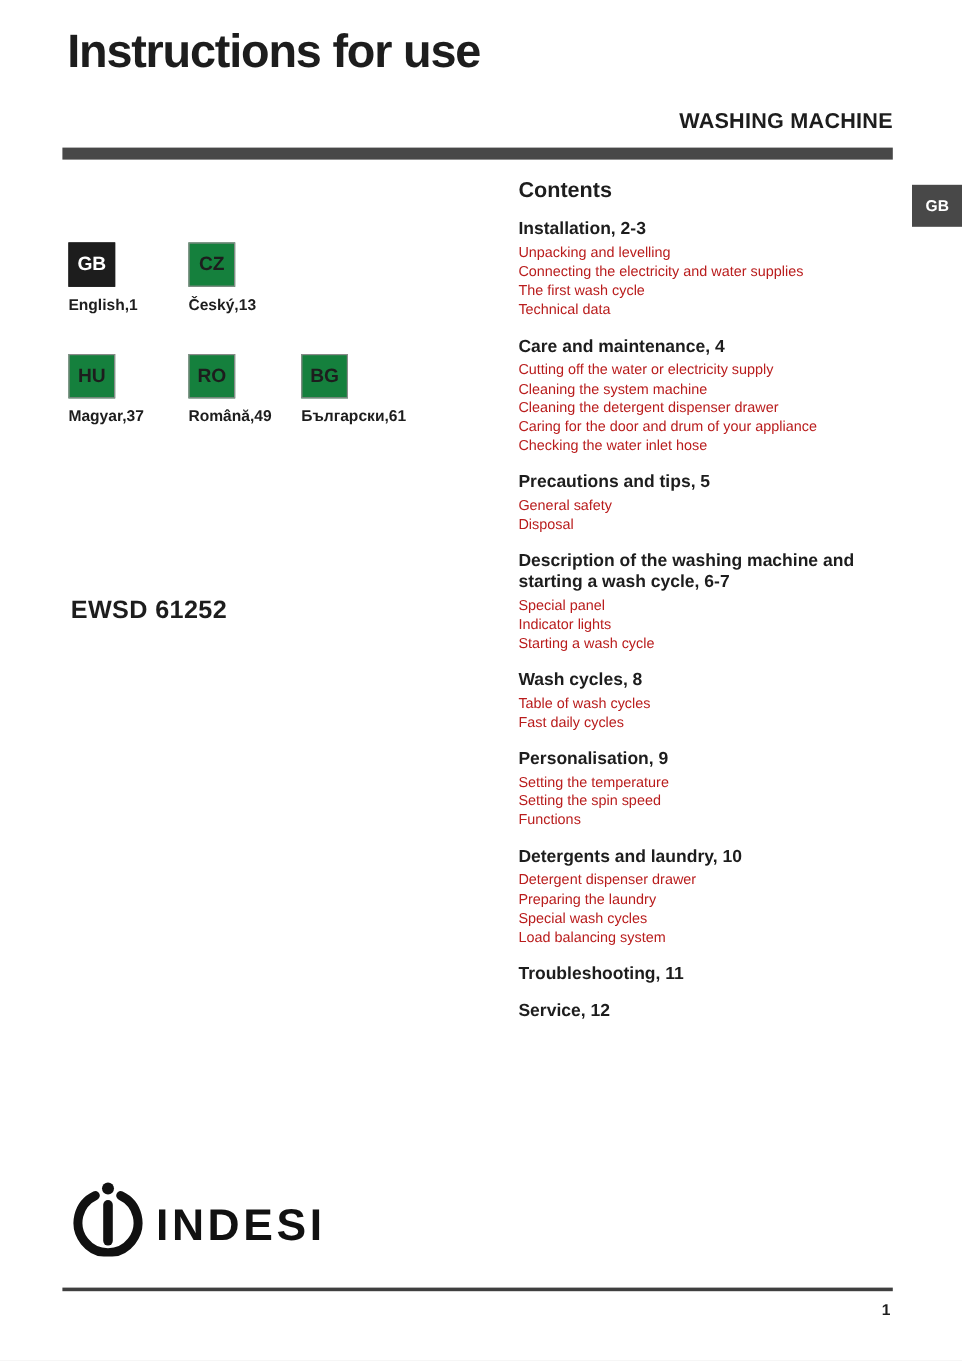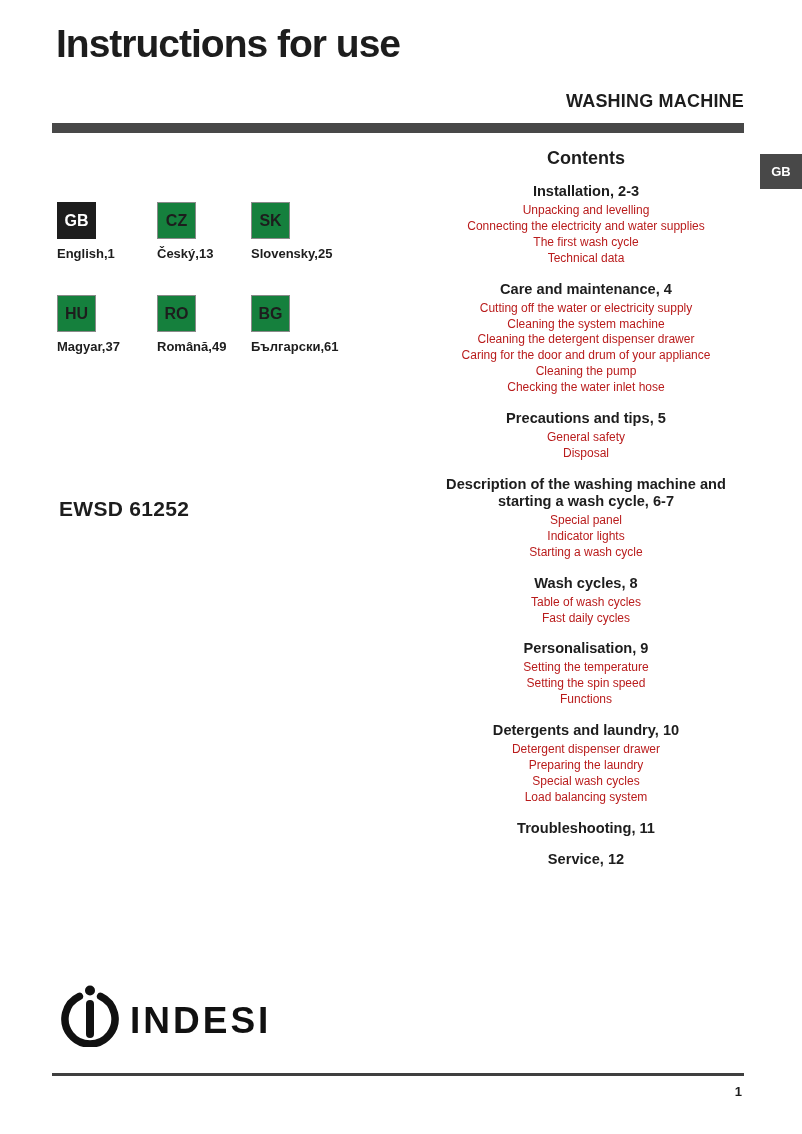--- a/index.html
+++ b/index.html
@@ -38,21 +38,21 @@
     display:flex;align-items:center;justify-content:center;
     font-size:16px;font-weight:bold;
     background:#15803d;border:1px solid #8a8a8a;color:#1d1d1d;
   }
   .lang-box.filled{background:#1d1d1d;border-color:#1d1d1d;color:#ffffff;}
   .lang-label{margin-top:7px;font-size:13px;font-weight:bold;white-space:nowrap;}
   .model{
     position:absolute;left:59px;top:497px;
     font-size:21px;font-weight:bold;letter-spacing:0.3px;
   }
-  .toc{position:absolute;left:420px;top:148px;width:332px;text-align:center;}
+  .toc{position:absolute;left:432px;top:148px;width:332px;}
   .toc-heading{font-size:18px;font-weight:bold;margin:0 0 12px 0;}
   .toc-section{margin-top:14px;}
   .toc-title{font-size:14.6px;font-weight:bold;line-height:17px;margin:0 0 3px 0;}
   .toc-item{font-size:12px;line-height:15.9px;color:#b91c1c;}
   .logo{position:absolute;left:58px;top:983px;}
   .footer-rule{
     position:absolute;left:52px;top:1073px;width:692px;height:3px;
     background:#3f3f3f;
   }
   .page-number{
@@ -75,24 +75,20 @@
 
   <div class="lang-grid" id="langGrid">
       <div class="lang-cell" style="left: 0px; top: 0px;">
         <div class="lang-box filled">GB</div>
         <div class="lang-label">English,1</div>
       </div>
       <div class="lang-cell" style="left: 100px; top: 0px;">
         <div class="lang-box">CZ</div>
         <div class="lang-label">Český,13</div>
       </div>
-      <div class="lang-cell" style="left: 194px; top: 0px;">
-        <div class="lang-box">SK</div>
-        <div class="lang-label">Slovensky,25</div>
-      </div>
       <div class="lang-cell" style="left: 0px; top: 93px;">
         <div class="lang-box">HU</div>
         <div class="lang-label">Magyar,37</div>
       </div>
       <div class="lang-cell" style="left: 100px; top: 93px;">
         <div class="lang-box">RO</div>
         <div class="lang-label">Română,49</div>
       </div>
       <div class="lang-cell" style="left: 194px; top: 93px;">
         <div class="lang-box">BG</div>
@@ -111,21 +107,20 @@
           <div class="toc-item">Connecting the electricity and water supplies</div>
           <div class="toc-item">The first wash cycle</div>
           <div class="toc-item">Technical data</div>
         </div>
         <div class="toc-section">
           <div class="toc-title">Care and maintenance, 4</div>
           <div class="toc-item">Cutting off the water or electricity supply</div>
           <div class="toc-item">Cleaning the system machine</div>
           <div class="toc-item">Cleaning the detergent dispenser drawer</div>
           <div class="toc-item">Caring for the door and drum of your appliance</div>
-          <div class="toc-item">Cleaning the pump</div>
           <div class="toc-item">Checking the water inlet hose</div>
         </div>
         <div class="toc-section">
           <div class="toc-title">Precautions and tips, 5</div>
           <div class="toc-item">General safety</div>
           <div class="toc-item">Disposal</div>
         </div>
         <div class="toc-section">
           <div class="toc-title">Description of the washing machine and starting a wash cycle, 6-7</div>
           <div class="toc-item">Special panel</div>

